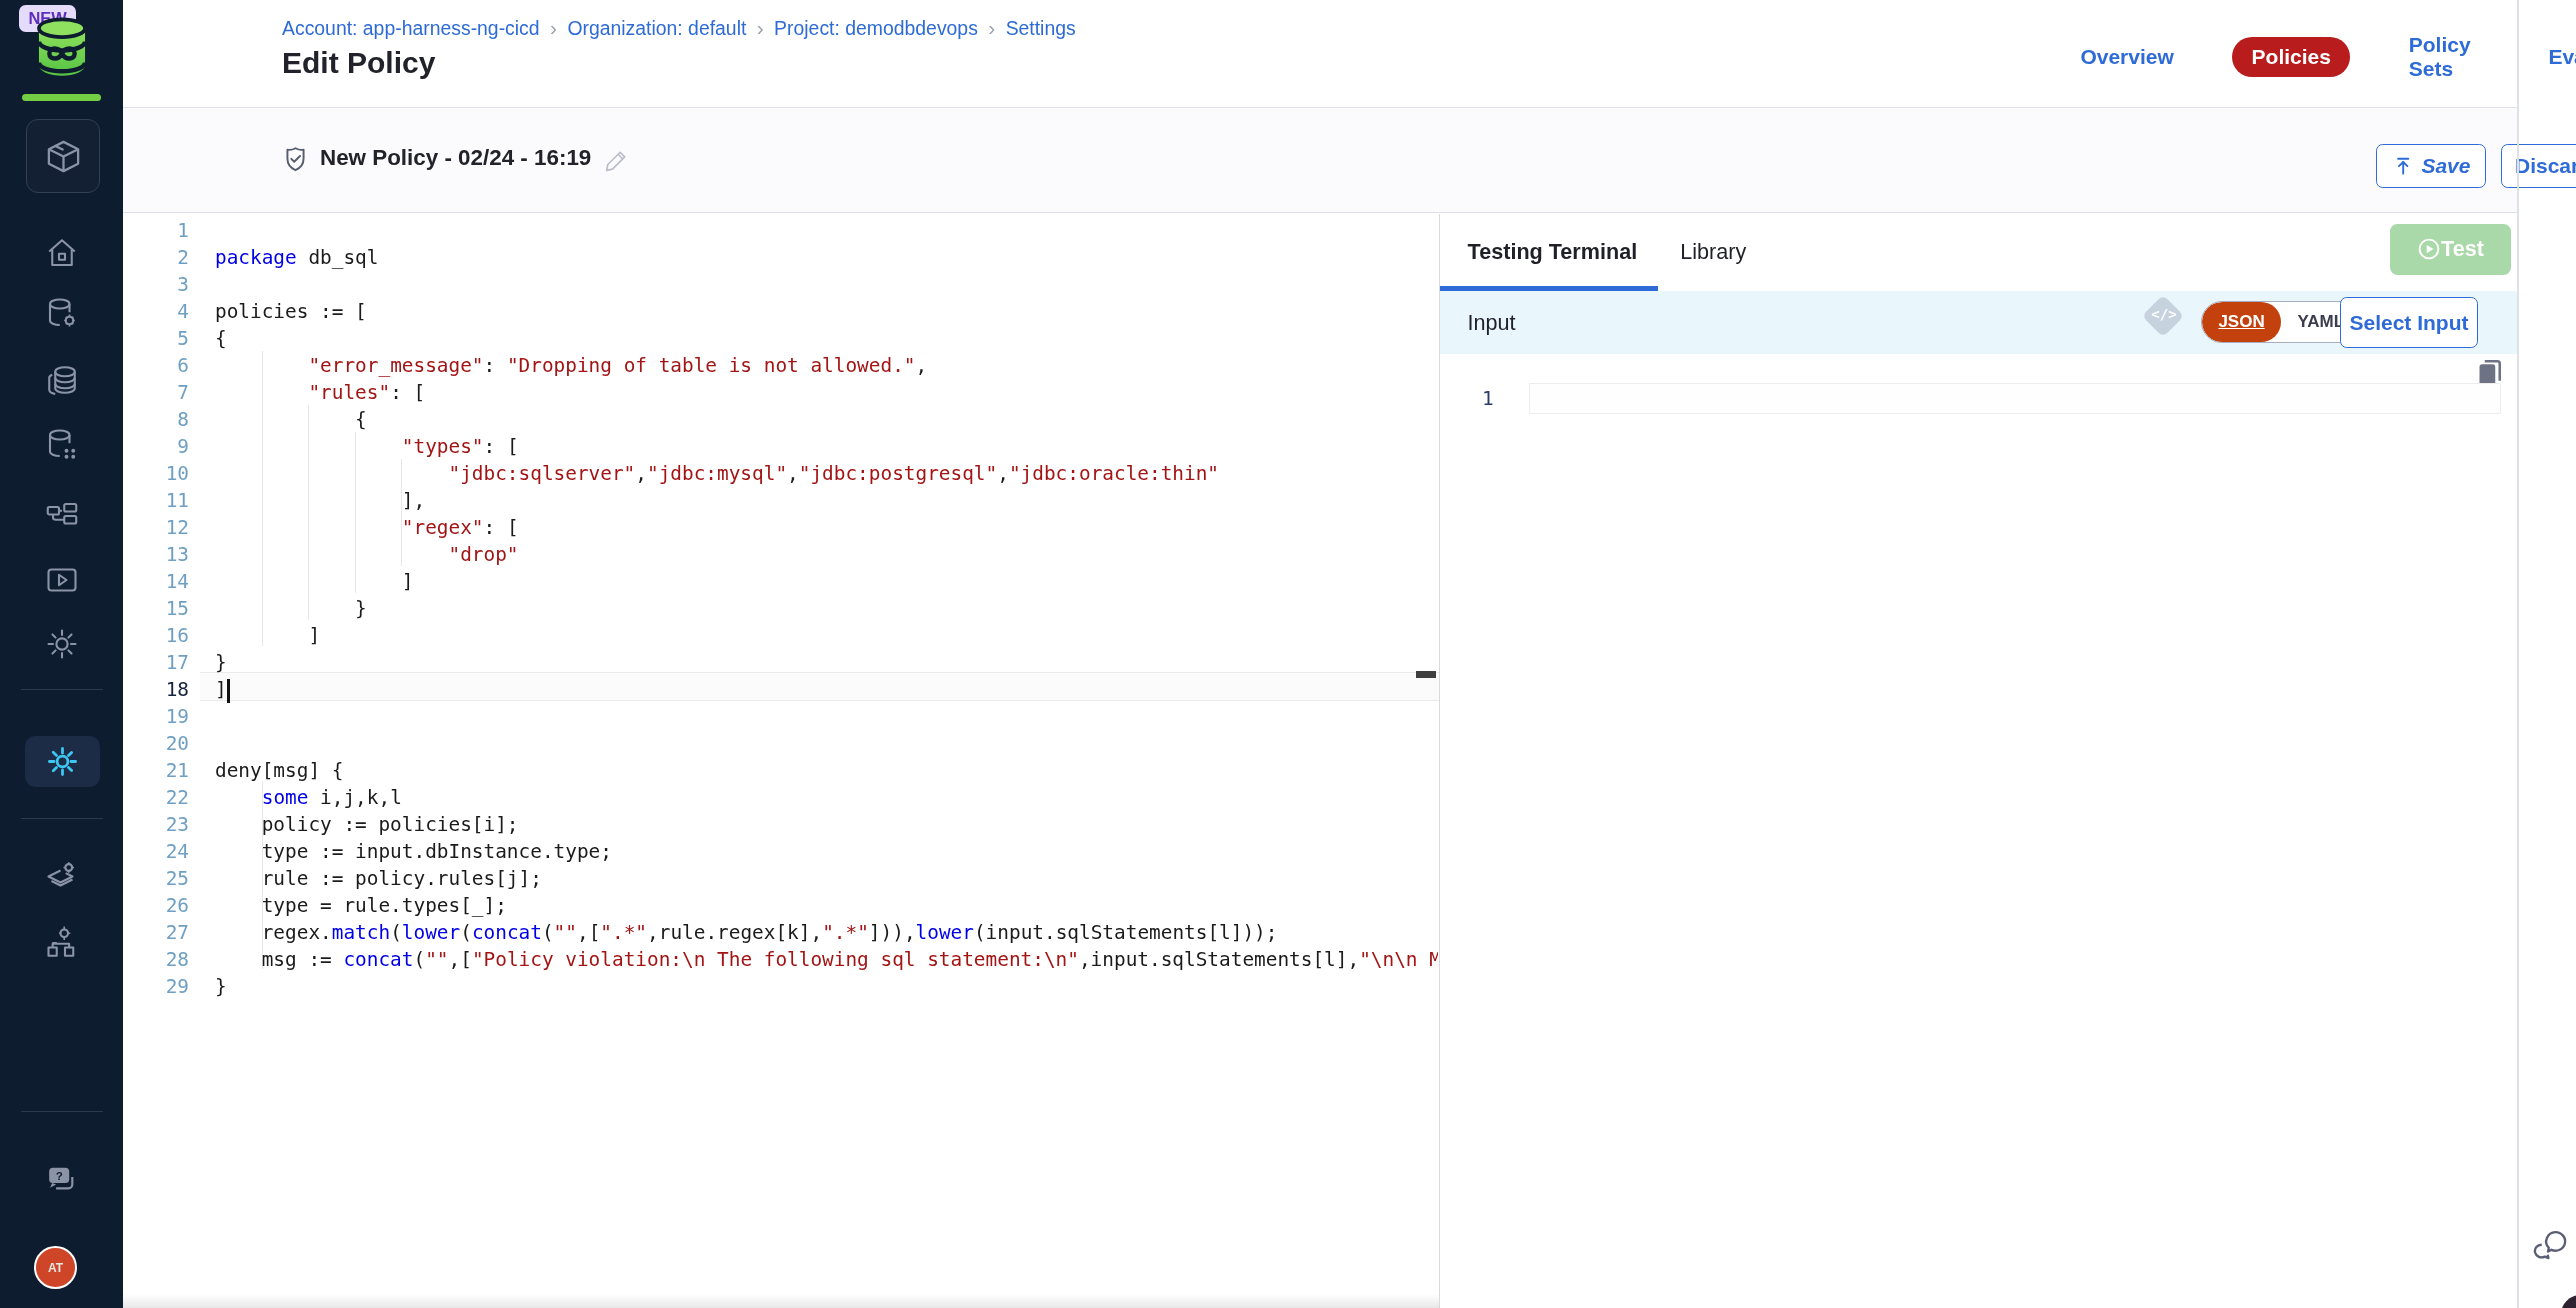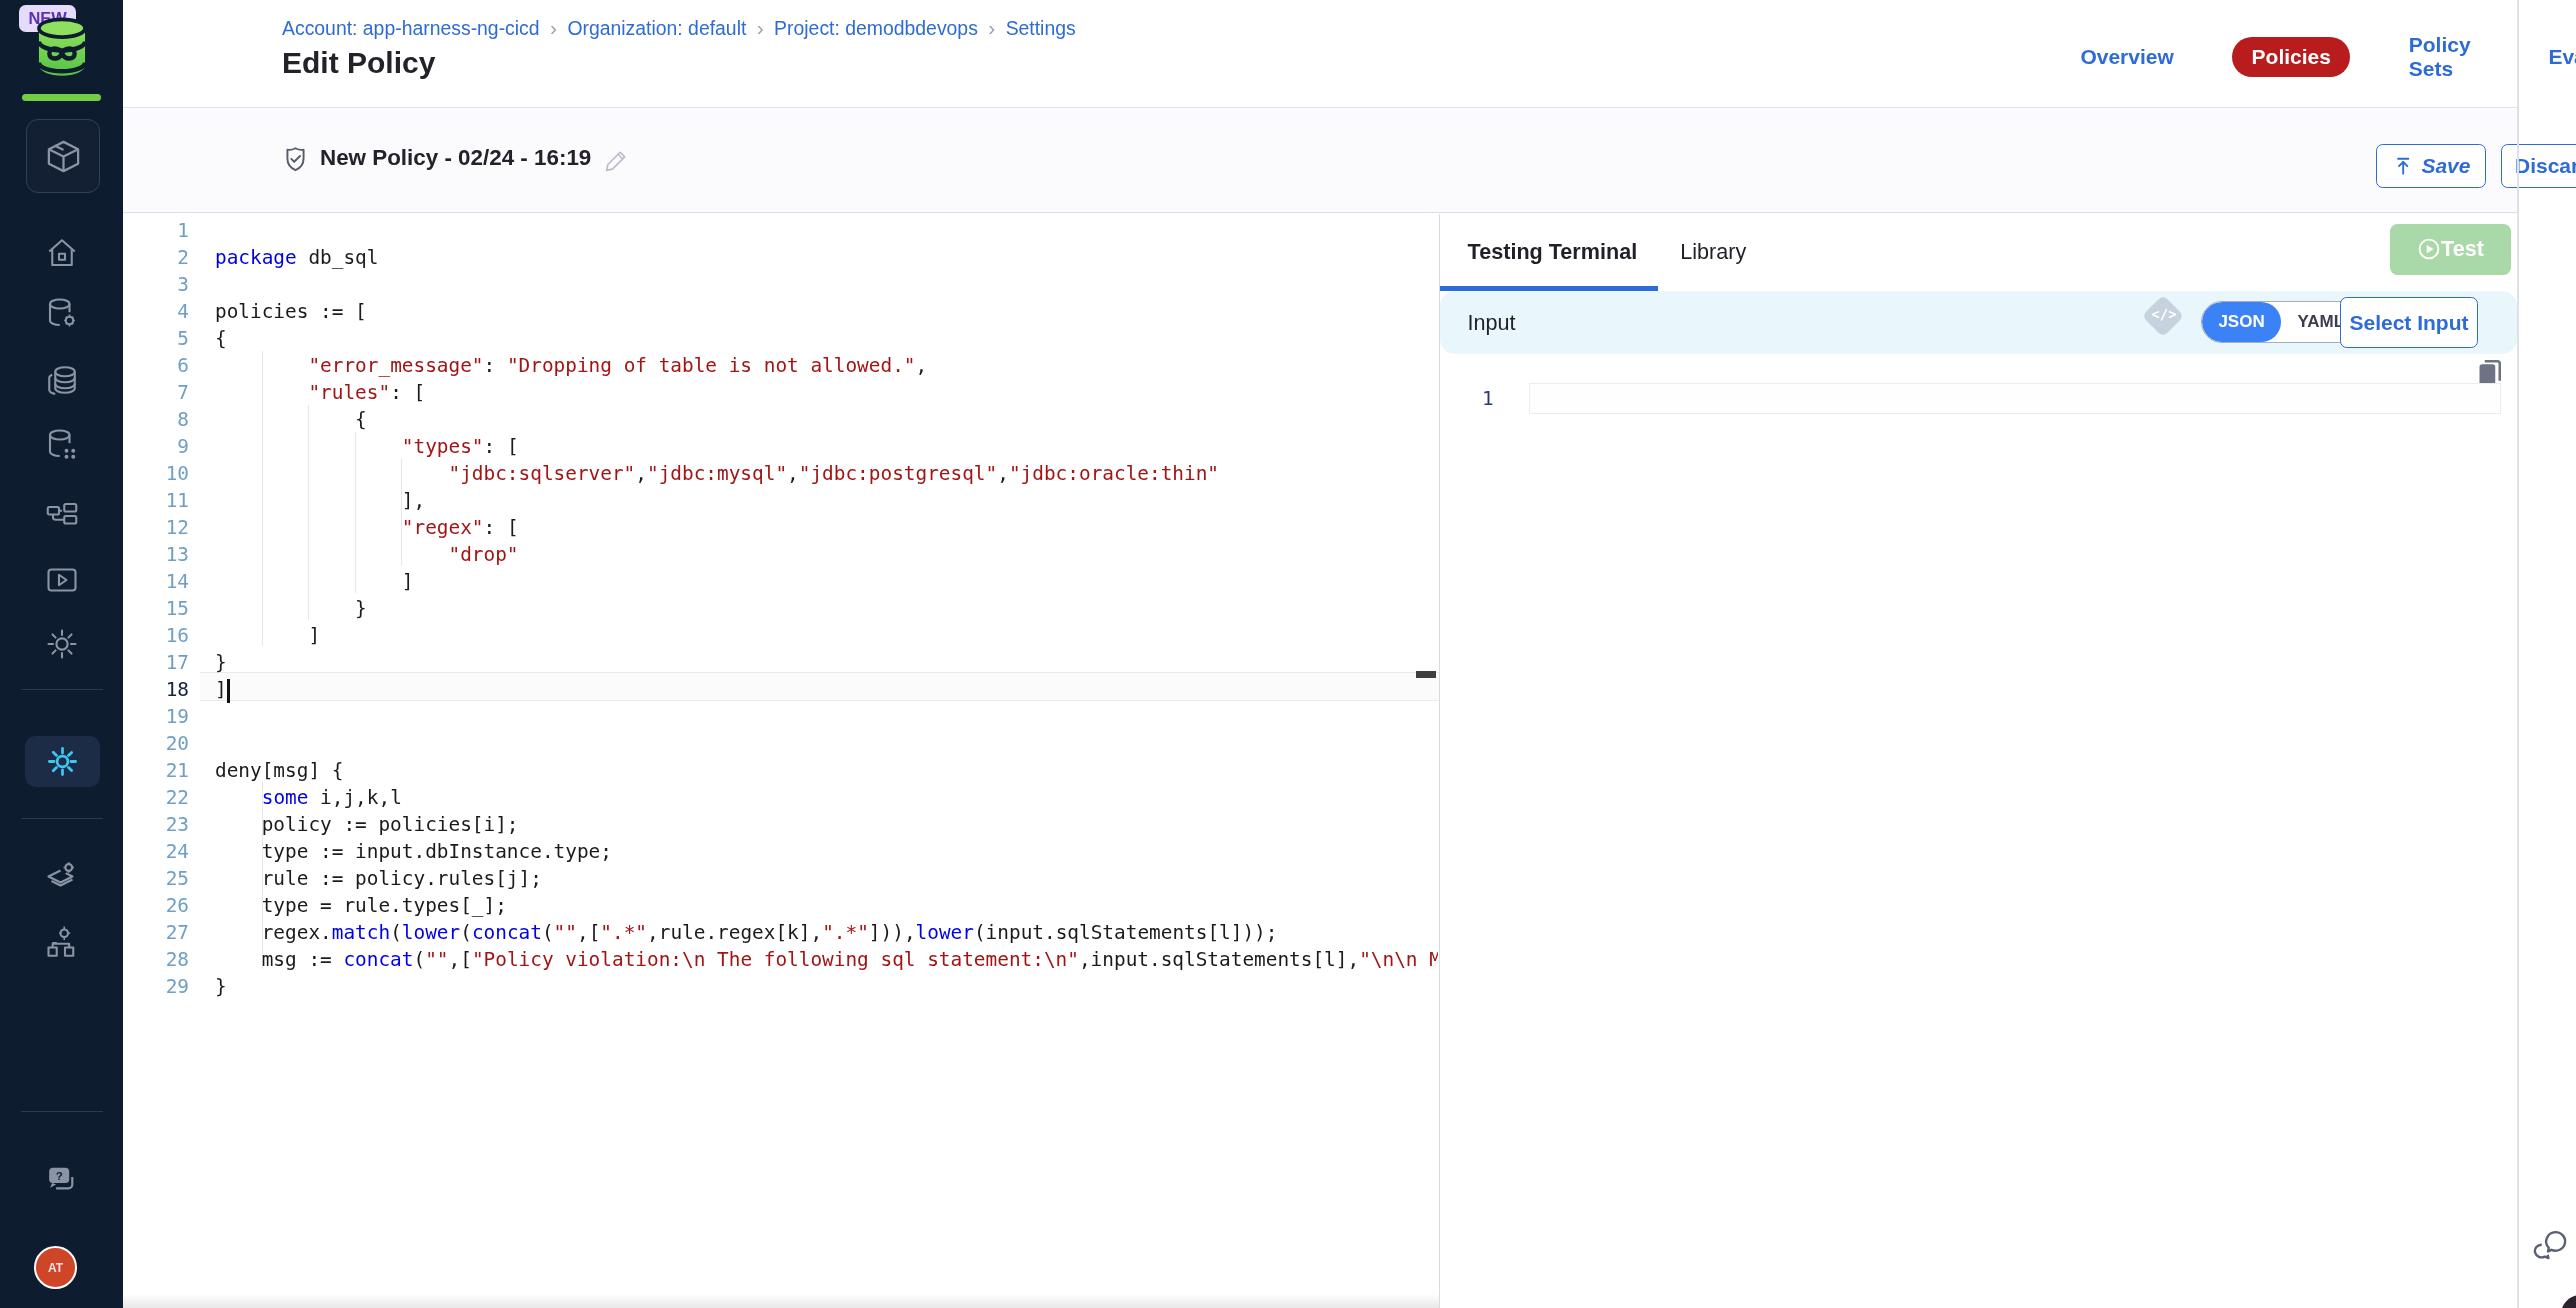--- a/index.html
+++ b/index.html
@@ -65,30 +65,30 @@
   .editor-bottom{left:0;bottom:0;width:100%;height:15px;background:linear-gradient(rgba(255,255,255,0),#e6e6e6);}
 
   
   .panel{left:1440px;top:214px;width:1077px;height:1296px;background:#fff;}
   .tabs{position:absolute;left:27.6px;top:0;height:75px;display:flex;align-items:center;gap:43px;}
   .tab{font-size:21.6px;color:#1f2028;font-weight:400;}
   .tab.active{font-weight:700;}
   .tab-underline{left:0;top:72px;width:218px;height:4.5px;background:#2f6bd8;}
   .test-btn{left:950px;top:9.7px;width:121px;height:51px;background:#a9d8a9;border-radius:7.5px;
             color:#fff;font-size:21.6px;font-weight:700;display:flex;align-items:center;justify-content:center;}
-  .input-bar{left:0;top:77px;width:1077px;height:63px;background:#e9f6fc;border-radius:15px;}
+  .input-bar{left:0;top:77px;width:1077px;height:63px;background:#e9f6fc;}
   .input-label{position:absolute;left:27.6px;top:19.4px;font-size:21.6px;color:#1f2028;}
   .diamond{position:absolute;left:708px;top:9.7px;width:30px;height:30px;background:#c7d2df;
            border-radius:6px;transform:rotate(45deg);}
   .diamond-glyph{position:absolute;left:703px;top:15px;width:42px;text-align:center;color:#fff;
                  font-size:14px;font-weight:700;font-family:"DejaVu Sans Mono",monospace;}
   .toggle{position:absolute;left:761px;top:10.4px;height:40px;border:1.5px solid #a6adc0;border-radius:21.6px;
           background:#fff;display:flex;overflow:hidden;}
   .toggle-seg{padding:0 16.4px;display:flex;align-items:center;font-size:17px;font-weight:700;color:#3c3d4e;}
-  .toggle-seg.selected{background:#3b82f6;color:#fff;border-radius:20px;}
+  .toggle-seg.selected{background:#c2410c;color:#fff;border-radius:20px;text-decoration:underline;}
   .select-input-btn{position:absolute;left:900px;top:6px;width:136px;height:49px;}
   .copy-ic{left:1035px;top:142px;}
   .in-gutter{left:42px;top:169px;font:19.4px/32px "DejaVu Sans Mono",monospace;color:#2b3a6b;}
   .in-curline{left:89px;top:169px;width:970px;height:29px;background:#fefefe;border:1.5px solid #ededed;}
 
   
   .right-edge{left:2517px;top:0;width:1.5px;height:1309px;background:#dfe1e9;}
   .chat-ic{left:2531px;top:1227px;}
   .corner-blob{left:2561px;top:1295px;width:39px;height:39px;border-radius:50%;background:#2e2130;}
 </style>

